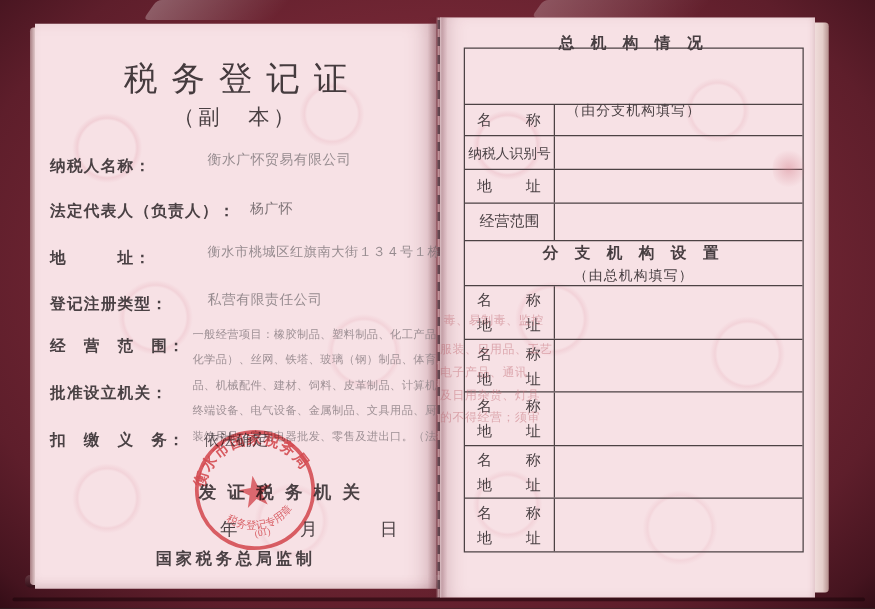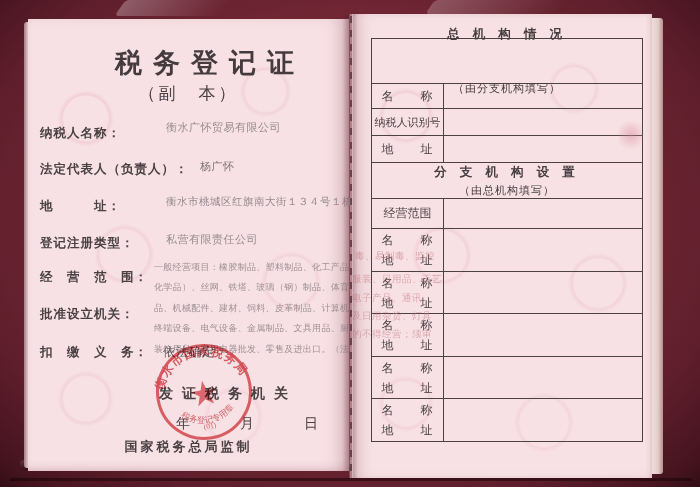--- a/index.html
+++ b/index.html
@@ -36,22 +36,22 @@
   .page-edge-left{position:absolute;left:24px;top:22px;width:5px;height:446px;
     background:linear-gradient(90deg,#a77d82,#eedadb);border-radius:3px 0 0 3px;}
   .seam{position:absolute;left:342px;top:14px;width:16px;height:464px;
     background:linear-gradient(90deg,rgba(90,30,42,0) 0%,rgba(90,30,42,.28) 42%,rgba(255,245,245,.55) 56%,rgba(90,30,42,.18) 72%,rgba(90,30,42,0) 100%);}
   .stitch{position:absolute;left:350px;top:16px;width:2px;height:462px;
     background:repeating-linear-gradient(180deg,rgba(72,48,58,.75) 0 7px,rgba(72,48,58,0) 7px 14px);}
   .blotch{position:absolute;left:618px;top:118px;width:26px;height:34px;border-radius:50%;
     background:radial-gradient(circle,rgba(214,130,142,.45),rgba(214,130,142,0) 70%);}
 
   
-  .lp-title{position:absolute;top:26px;left:16px;width:100%;text-align:center;
-    font-size:27px;font-weight:bold;color:#453b3e;letter-spacing:11px;text-indent:11px;}
+  .lp-title{position:absolute;top:26px;left:0;width:100%;text-align:center;
+    font-size:27px;font-weight:normal;color:#453b3e;letter-spacing:11px;text-indent:11px;}
   .lp-sub{position:absolute;top:63px;left:0;width:100%;text-align:center;
     font-size:17px;font-weight:normal;color:#4a4043;letter-spacing:3px;}
   .serial{position:absolute;top:80px;left:116px;width:206px;font-size:10.5px;color:#5d5357;white-space:nowrap;}
   .serial .overprint{position:absolute;left:-8px;top:-4px;color:rgba(196,112,124,.55);font-size:9.5px;letter-spacing:1px;}
   .serial .tpl{font-weight:bold;color:#544a4e;}
   .serial .stamped{color:#93837f;margin:0 4px;}
   .serial .num{color:#a4908e;letter-spacing:.5px;}
   .serial .suffix{position:absolute;right:0;top:1px;font-weight:bold;color:#544a4e;}
 
   .field-label{position:absolute;left:12px;font-size:12.5px;font-weight:bold;color:#4a4144;letter-spacing:1px;white-space:nowrap;}
@@ -160,28 +160,28 @@
         <div class="valcell"></div>
       </div>
       <div class="trow" style="height:27px;">
         <div class="lblcell" style="font-size:11px;letter-spacing:0;">纳税人识别号</div>
         <div class="valcell"></div>
       </div>
       <div class="trow" style="height:27px;">
         <div class="lblcell">地　　址</div>
         <div class="valcell"></div>
       </div>
+      <div class="trow" style="height:30px;">
+        <div class="lblcell" style="letter-spacing:0;">经营范围</div>
+        <div class="valcell"></div>
+      </div>
+
       <div class="trow thead" style="height:36px;">
         <div class="t1">分 支 机 构 设 置</div>
         <div class="t2">（由总机构填写）</div>
-      </div>
-
-      <div class="trow" style="height:30px;">
-        <div class="lblcell" style="letter-spacing:0;">经营范围</div>
-        <div class="valcell"></div>
       </div>
 
       <div class="trow" style="height:43px;">
         <div class="lblcell">
           <div class="two">名　　称</div>
           <div class="two">地　　址</div>
         </div>
         <div class="valcell"></div>
       </div>
       <div class="trow" style="height:42px;">

